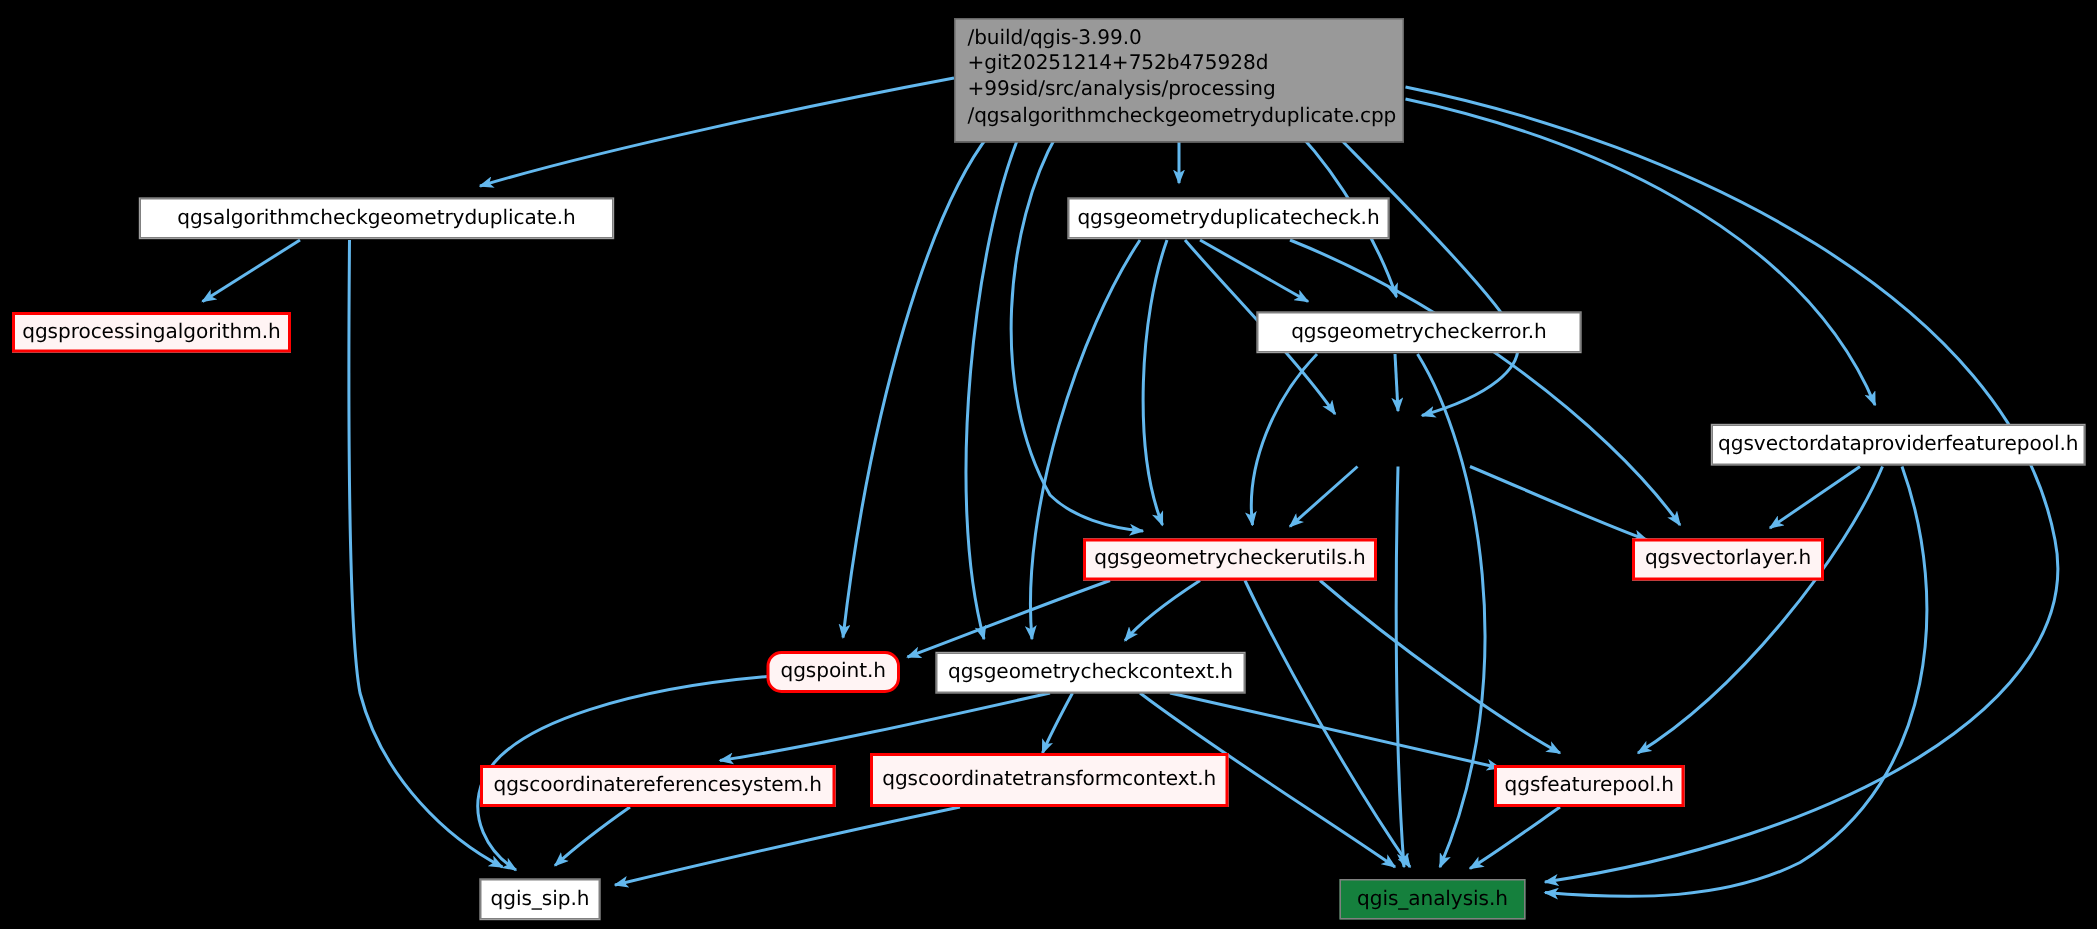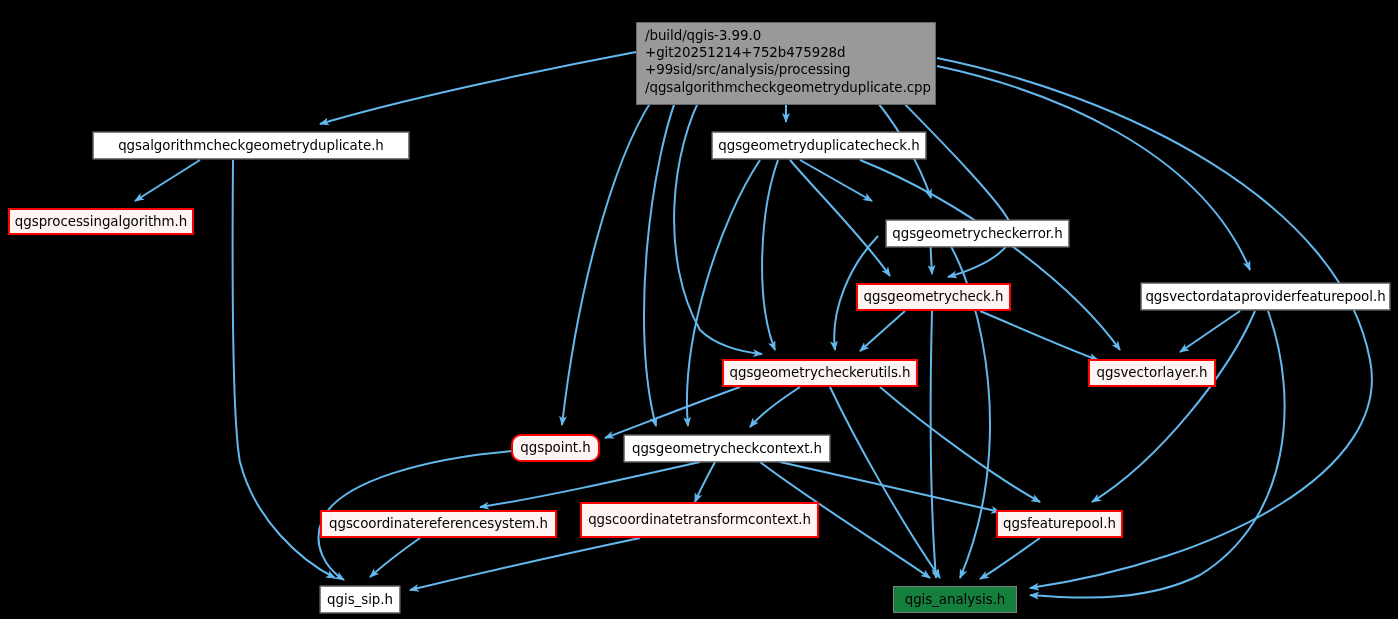--- a/index.html
+++ b/index.html
@@ -138,32 +138,31 @@
 
     <path d="M512,451 C430,458 340,480 322,520 C312,545 325,568 344,580" fill="none" stroke="#63b8ee" stroke-width="2" marker-end="url(#ah)"></path>
 
     <path d="M420,538 C400,552 380,568 370,577" fill="none" stroke="#63b8ee" stroke-width="2" marker-end="url(#ah)"></path>
 
     <path d="M640,538 C545,558 460,578 410,590" fill="none" stroke="#63b8ee" stroke-width="2" marker-end="url(#ah)"></path>
 
     <path d="M1040,538 C1020,552 995,570 980,579" fill="none" stroke="#63b8ee" stroke-width="2" marker-end="url(#ah)"></path>
   </svg>
 
-  <div class="node rootbox" id="node-root" style="left: 636px; top: 22px; width: 300px; height: 83px;">
+  <div class="node rootbox" id="node-root" style="left: 636px; top: 12px; width: 300px; height: 83px;">
     <span class="rootline">/build/qgis-3.99.0</span>
     <span class="rootline">+git20251214+752b475928d</span>
     <span class="rootline">+99sid/src/analysis/processing</span>
     <span class="rootline">/qgsalgorithmcheckgeometryduplicate.cpp</span>
   </div>
 
   <div class="node plain" id="n-alg" style="left: 93px; top: 132px; width: 316px; height: 27px;">qgsalgorithmcheckgeometryduplicate.h</div>
   <div class="node redbox" id="n-procalg" style="left: 8px; top: 208px; width: 186px; height: 27px;">qgsprocessingalgorithm.h</div>
   <div class="node plain" id="n-dupcheck" style="left: 679px; top: 132px; width: 214px; height: 27px; margin-left: 33px;">qgsgeometryduplicatecheck.h</div>
-  <div class="node plain" id="n-checkerror" style="left: 838px; top: 220px; width: 183px; height: 27px; margin-left: 48px;">qgsgeometrycheckerror.h</div>
-  <div class="node redbox" id="n-geomcheck" style="left: 856px; top: 283px; width: 155px; height: 28px;">qgsgeometrycheck.h</div>
+  <div class="node plain" id="n-checkerror" style="left: 838px; top: 208px; width: 216px; height: 27px;">qgsgeometrycheckerror.h</div>
   <div class="node redbox" id="n-checkutils" style="left: 722px; top: 359px; width: 196px; height: 28px;">qgsgeometrycheckerutils.h</div>
   <div class="node plain" id="n-vdpfp" style="left: 1141px; top: 283px; width: 249px; height: 27px;">qgsvectordataproviderfeaturepool.h</div>
   <div class="node redbox" id="n-veclayer" style="left: 1088px; top: 359px; width: 128px; height: 28px;">qgsvectorlayer.h</div>
   <div class="node redbox" id="n-point" style="left: 511px; top: 434px; width: 89px; height: 28px; border-radius: 10px;">qgspoint.h</div>
   <div class="node plain" id="n-checkctx" style="left: 624px; top: 435px; width: 206px; height: 27px;">qgsgeometrycheckcontext.h</div>
   <div class="node redbox" id="n-crs" style="left: 320px; top: 510px; width: 237px; height: 28px;">qgscoordinatereferencesystem.h</div>
   <div class="node redbox" id="n-ctctx" style="left: 580px; top: 502px; width: 239px; height: 36px;">qgscoordinatetransformcontext.h</div>
   <div class="node redbox" id="n-featpool" style="left: 996px; top: 510px; width: 127px; height: 28px;">qgsfeaturepool.h</div>
   <div class="node plain" id="n-sip" style="left: 320px; top: 586px; width: 80px; height: 27px;">qgis_sip.h</div>
   <div class="node graybox" id="n-analysis" style="left: 893px; top: 586px; width: 124px; height: 27px;">qgis_analysis.h</div>

